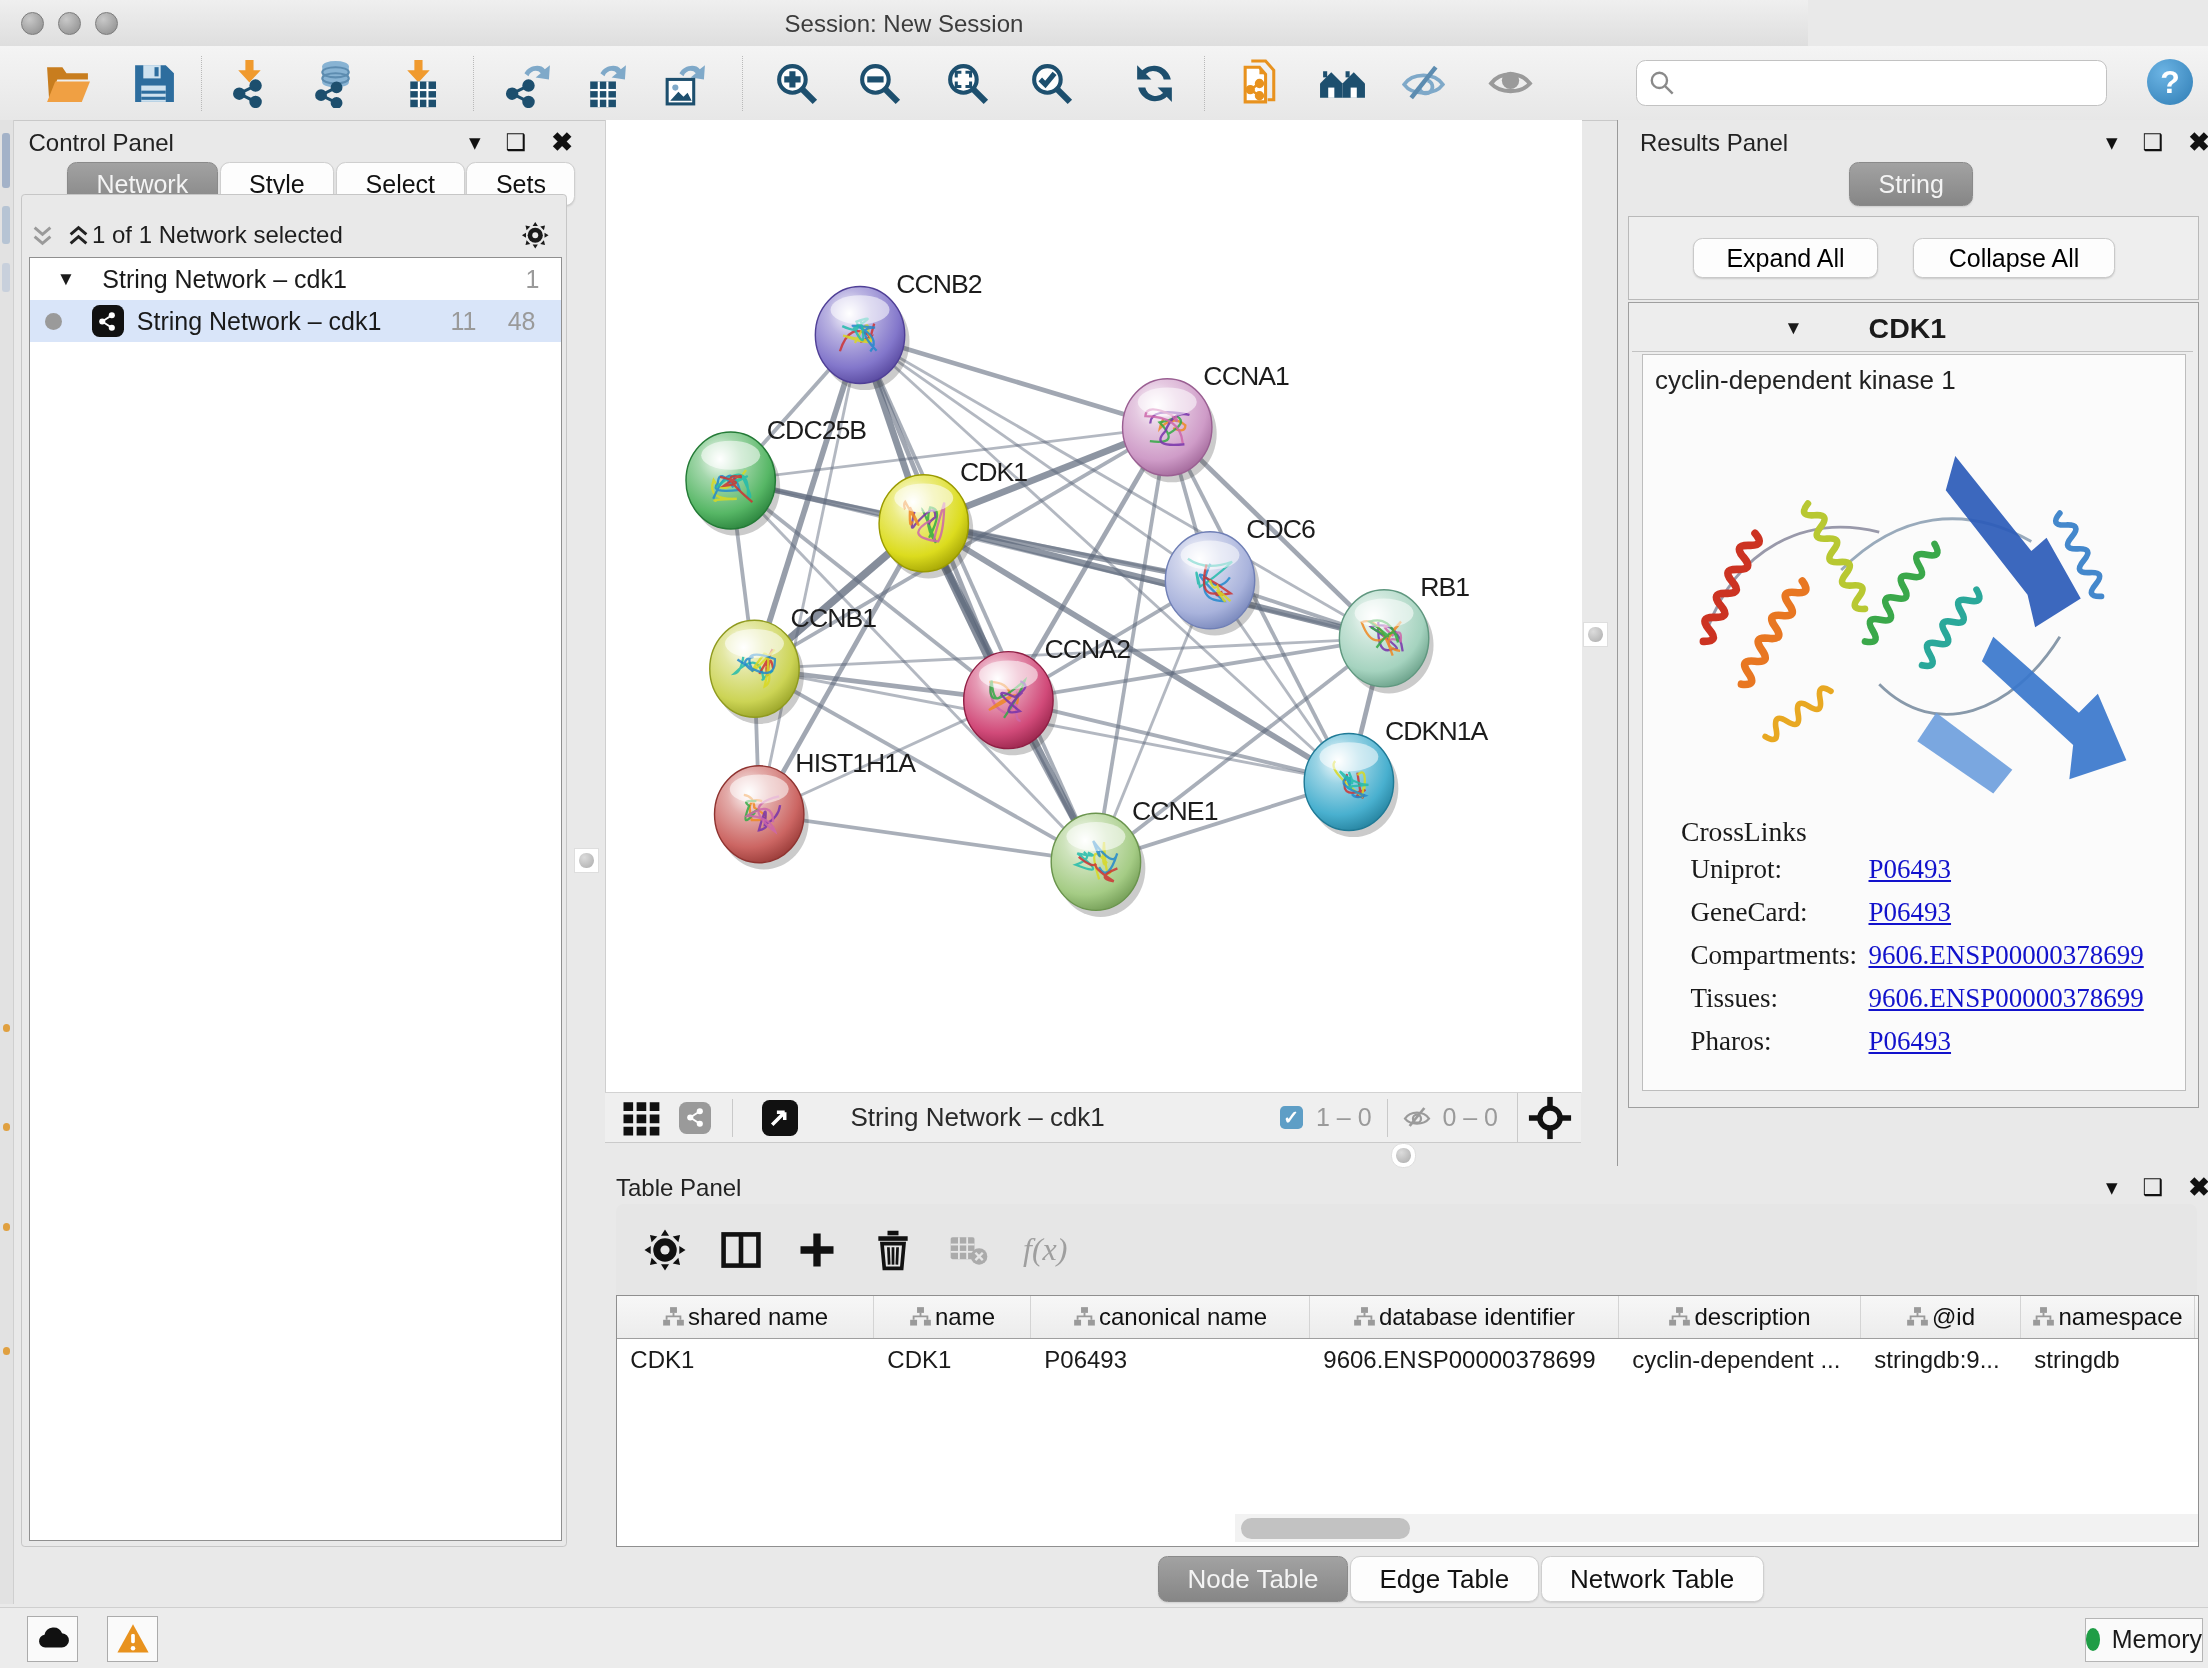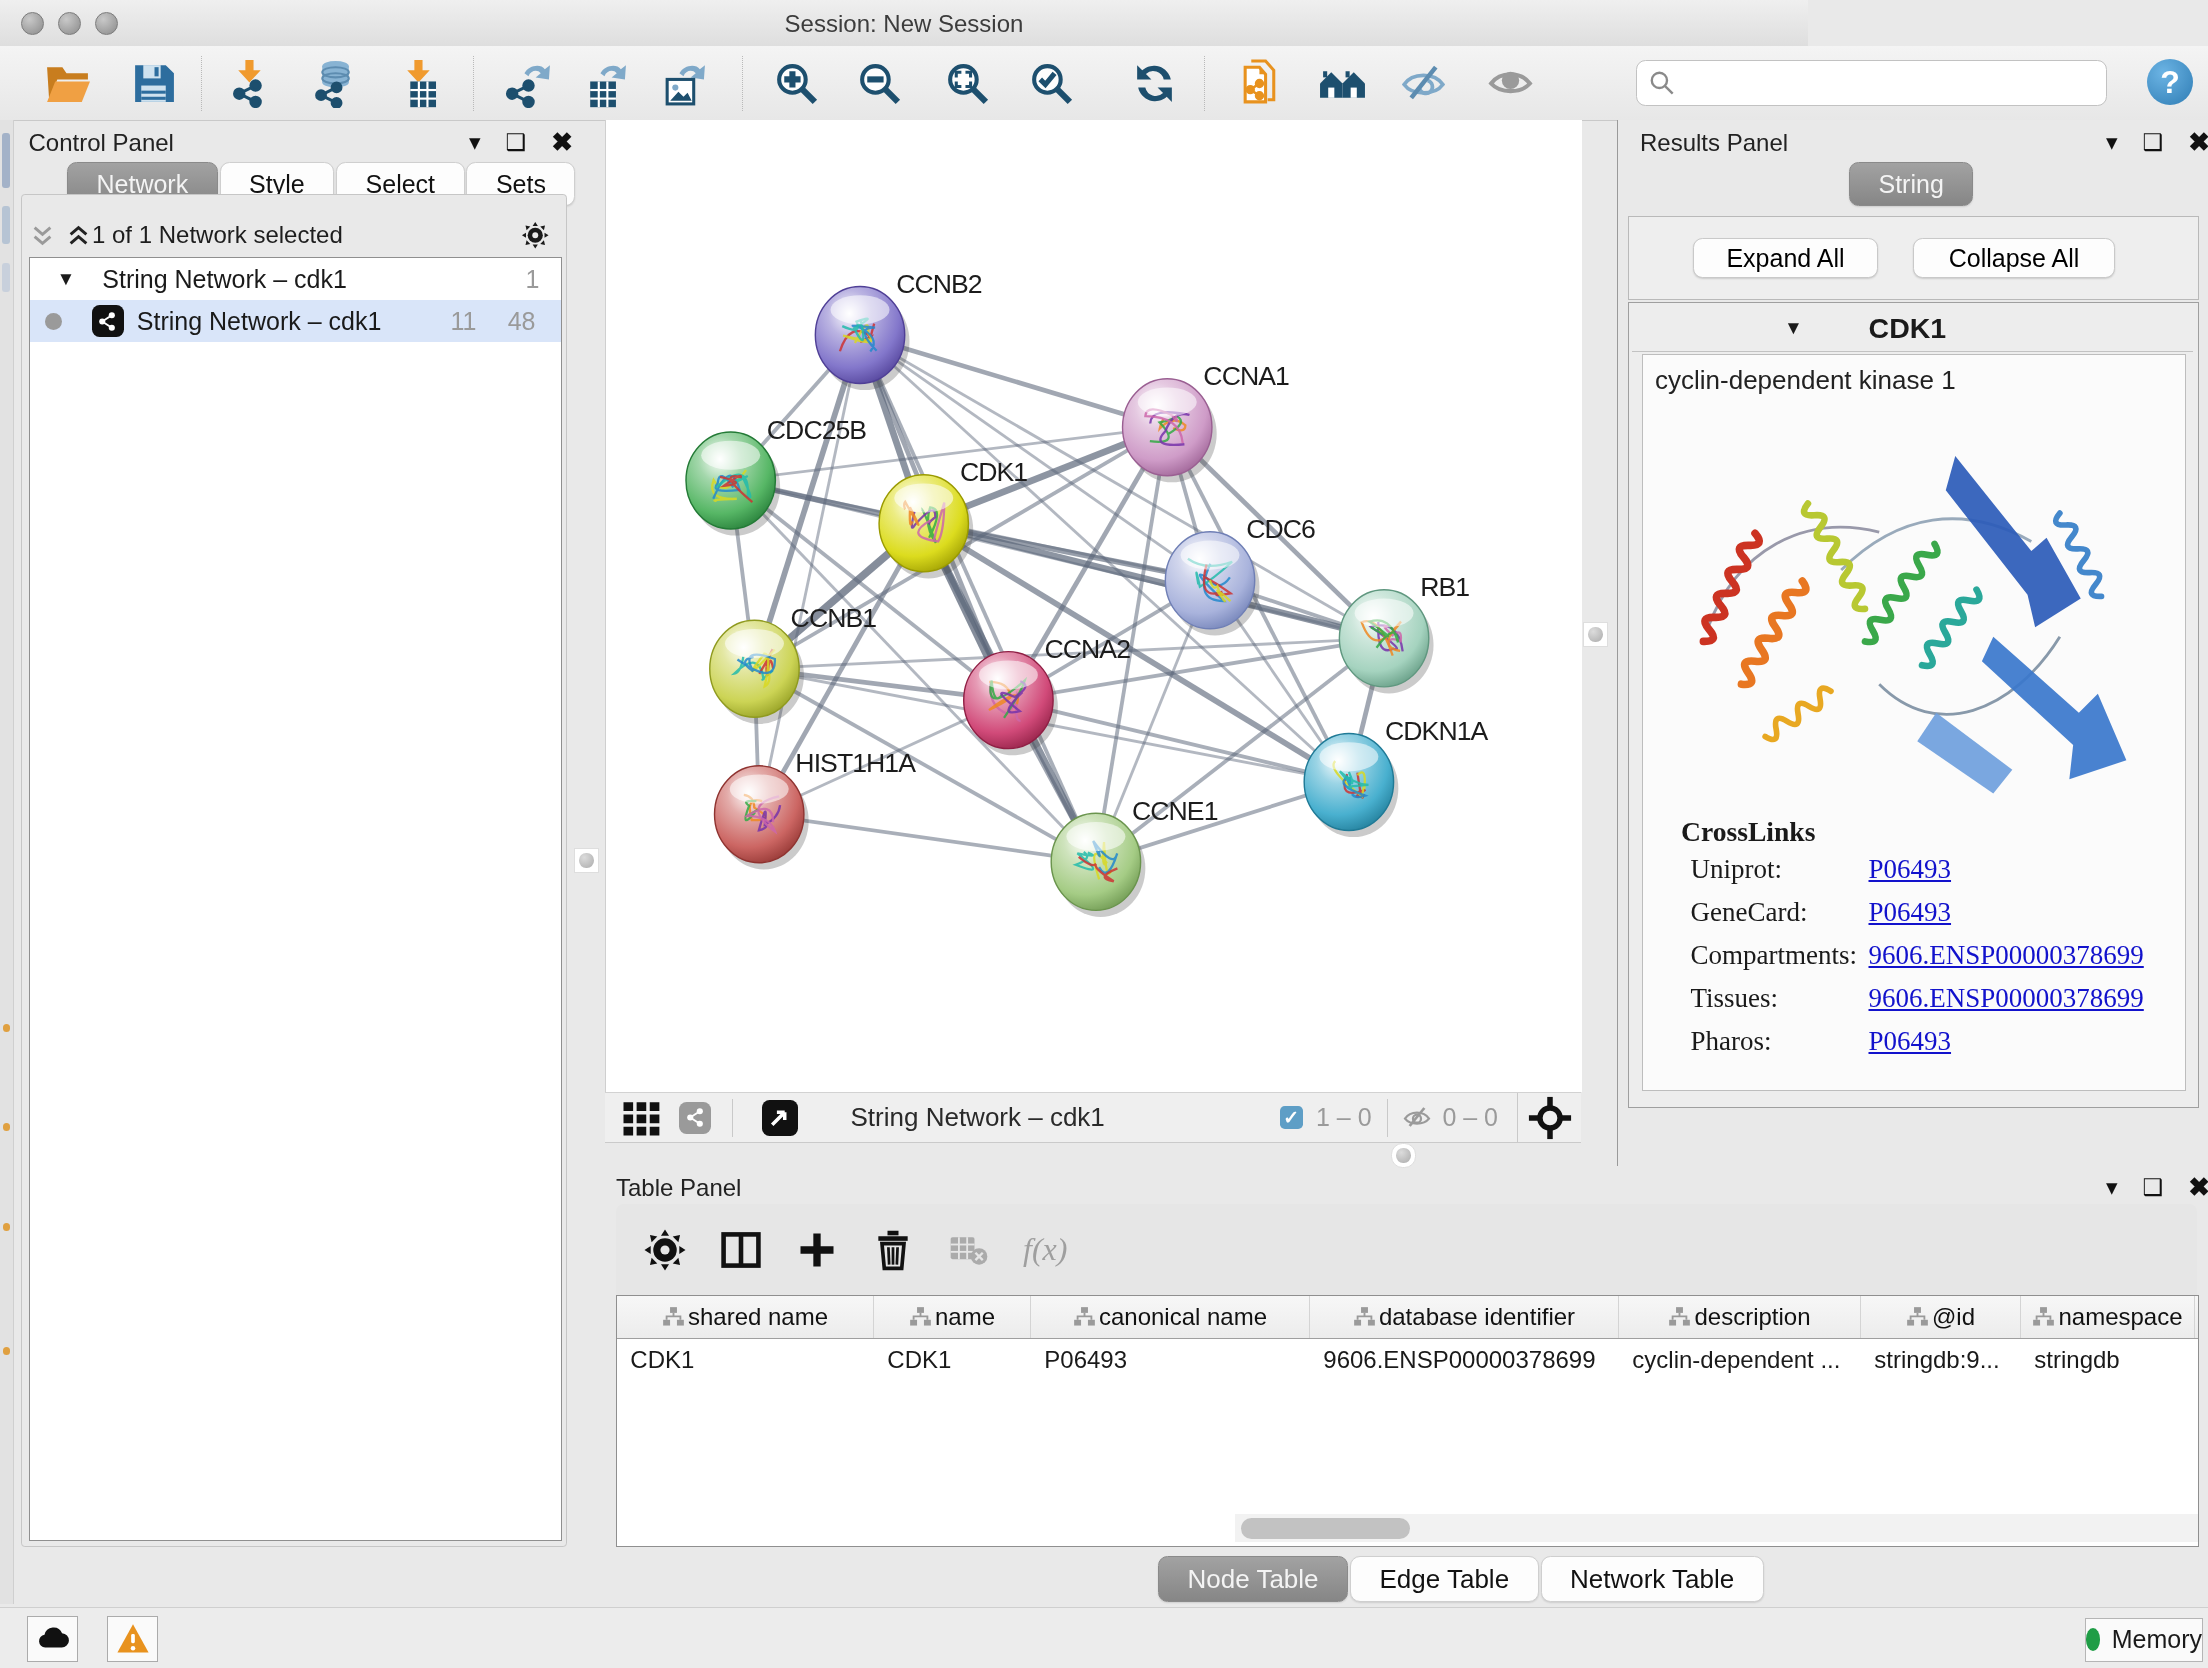--- a/index.html
+++ b/index.html
@@ -86,21 +86,21 @@
   #rp-box2{position:absolute;left:1628px;top:302px;width:569px;height:804px;background:#ededed;
     border:1px solid #9f9f9f;}
   #rp-entry-head{position:absolute;left:1632px;top:305px;width:561px;height:46px;display:flex;
     align-items:center;border-bottom:1px solid #c2c2c2;}
   #rp-entry-head .gene{flex:1;text-align:center;font-size:28.5px;font-weight:bold;}
   #rp-inner{position:absolute;left:1642px;top:354px;width:542px;height:735px;background:#fbfbfb;
     border:1px solid #bdbdbd;}
   #rp-desc{position:absolute;left:1655px;top:365px;font-size:26px;color:#222;}
   #crosslinks{position:absolute;left:1681px;top:816px;width:495px;
     font-family:"Liberation Serif",serif;font-size:27px;}
-  #crosslinks .title{font-weight:bold;font-size:27.6px;}
+  #crosslinks .title{font-weight:normal;font-size:27.6px;}
   .cl-row{display:flex;height:43px;align-items:center;}
   .cl-row .l{width:178px;padding-left:9.5px;}
   .cl-row a{color:#1212cc;text-decoration:underline;}
   
   #tp-toolbar{position:absolute;left:616px;top:1204px;width:1581px;height:91px;background:#e6e6e6;
     border-radius:7.6px 7.6px 0 0;display:flex;align-items:center;gap:32px;padding-left:27px;
     box-sizing:border-box;}
   #tp-toolbar .ic svg{width:44px;height:44px;display:block;}
   .fx{font-family:"Liberation Serif",serif;font-style:italic;font-size:32px;color:#9f9f9f;}
   #tbl-box{position:absolute;left:616px;top:1295px;width:1581px;height:250px;background:#fff;

